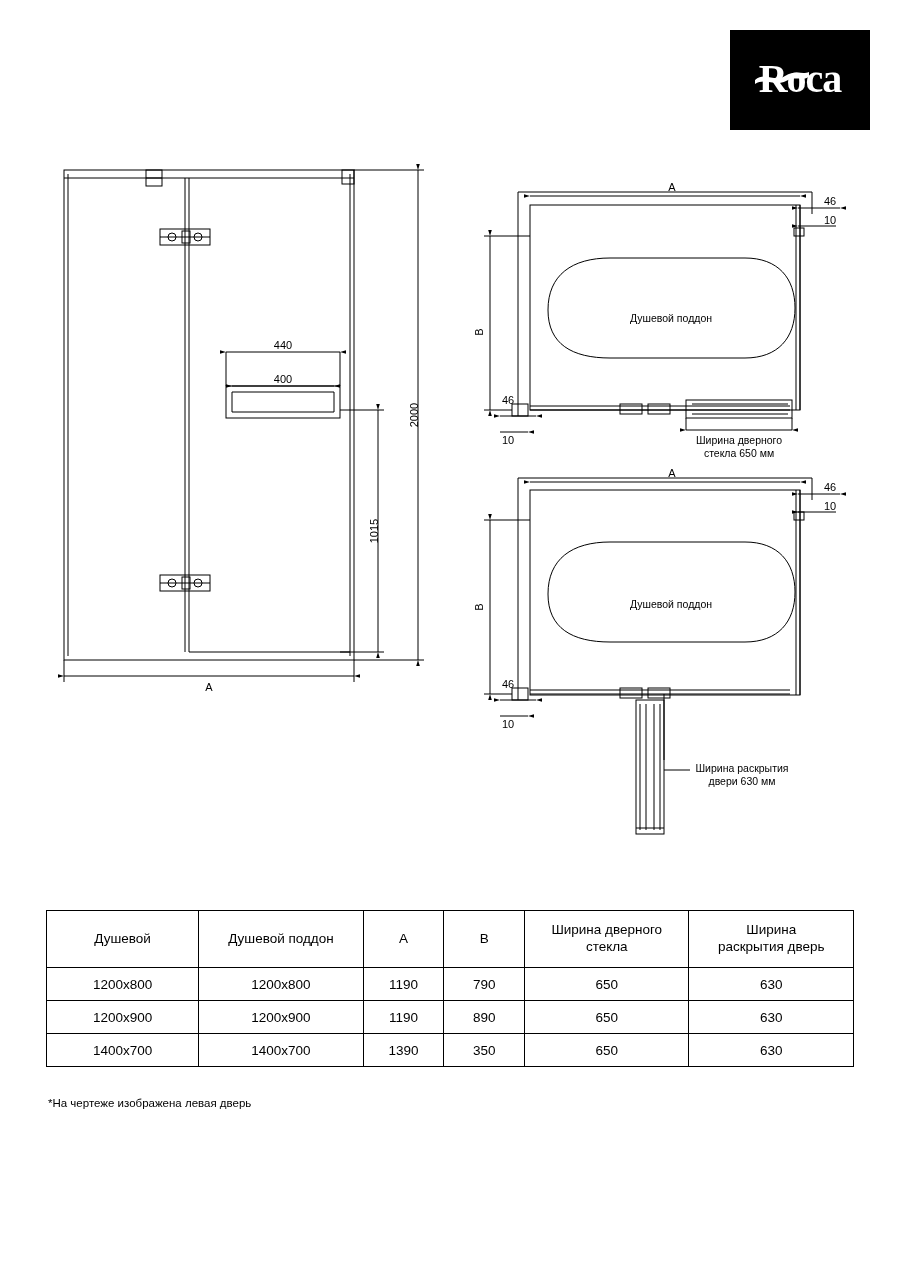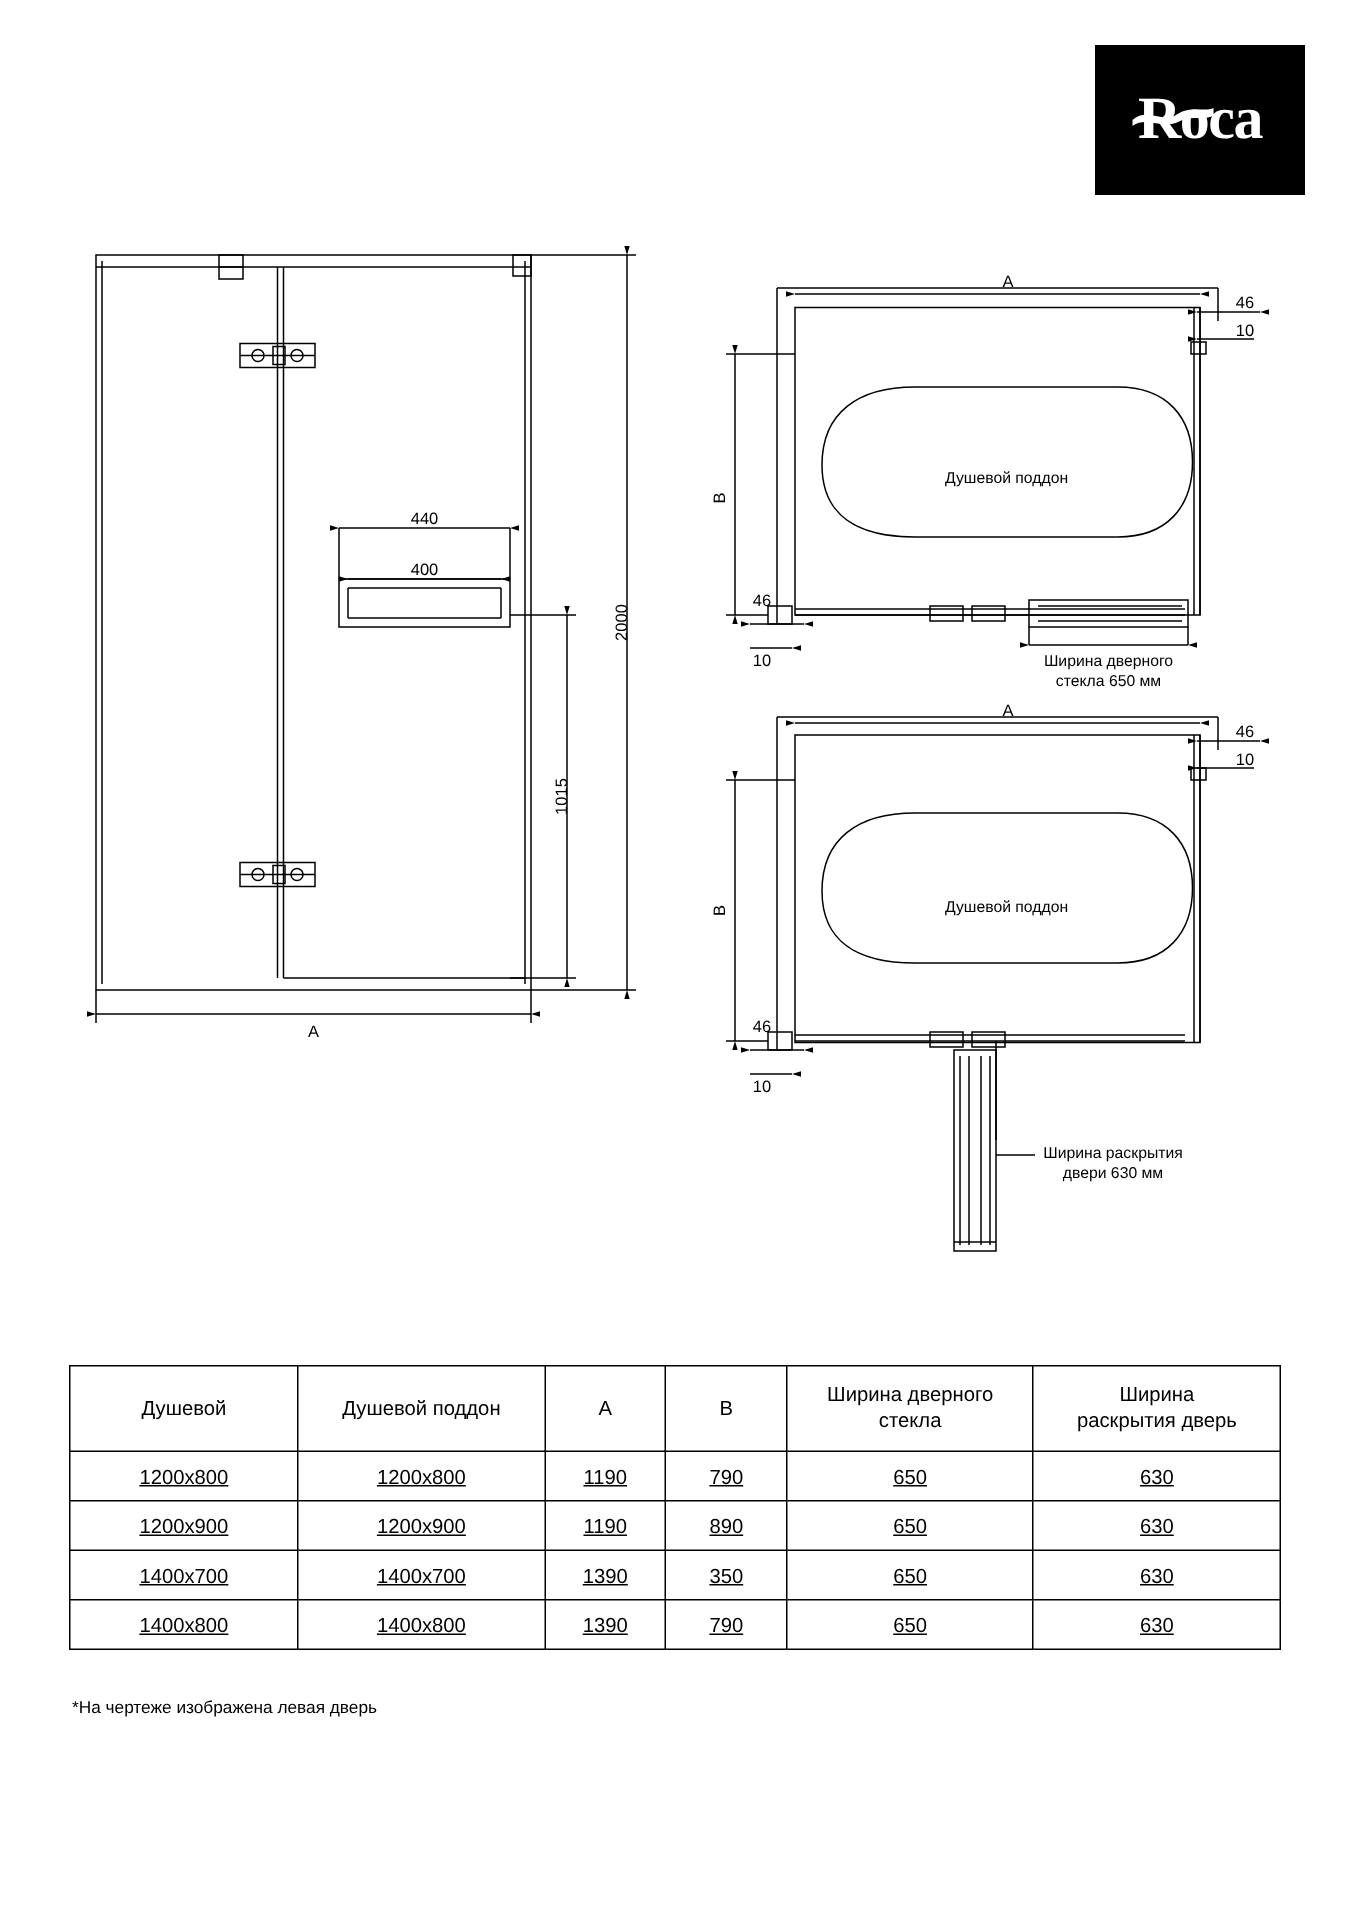--- a/index.html
+++ b/index.html
@@ -77,34 +77,32 @@
     padding: 0;
   }
   .spec-table thead th {
     height: 56px;
     line-height: 1.25;
     font-size: 13.5px;
   }
   .spec-table tbody td {
     height: 32px;
     font-size: 13.5px;
-    text-decoration: underline;
   }
   .col-size { width: 148px; }
   .col-tray { width: 160px; }
   .col-a { width: 78px; }
   .col-b { width: 78px; }
   .col-glass { width: 160px; }
   .col-open { width: 160px; }
 
   .footnote {
     position: absolute;
     left: 48px; top: 1097px;
     font-size: 11.5px;
-    margin-top: 36px;
   }
 </style>
 </head>
 <body>
 
 <div class="page">
 
   <div class="logo-box">
     <div class="logo-wrap">
       <div class="logo-text">Roca</div>
@@ -383,26 +381,18 @@
         <td>630</td>
       </tr>
       <tr>
         <td>1400x700</td>
         <td>1400x700</td>
         <td>1390</td>
         <td>350</td>
         <td>650</td>
         <td>630</td>
       </tr>
-      <tr>
-        <td>1400x800</td>
-        <td>1400x800</td>
-        <td>1390</td>
-        <td>790</td>
-        <td>650</td>
-        <td>630</td>
-      </tr>
     </tbody>
   </table>
 
   <div class="footnote">*На чертеже изображена левая дверь</div>
 
 </div>
 
 </body></html>

